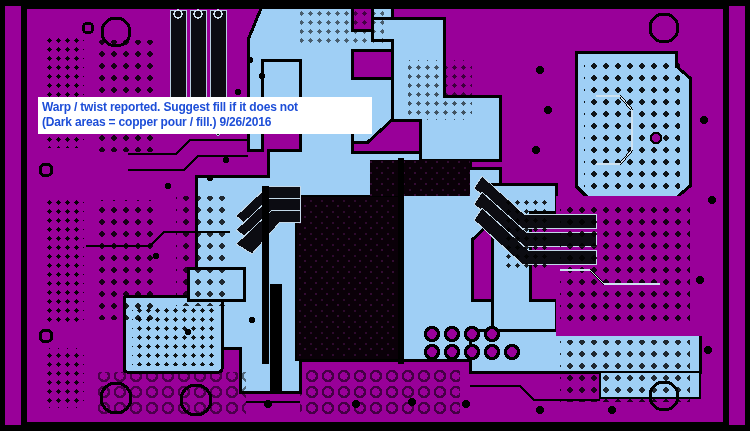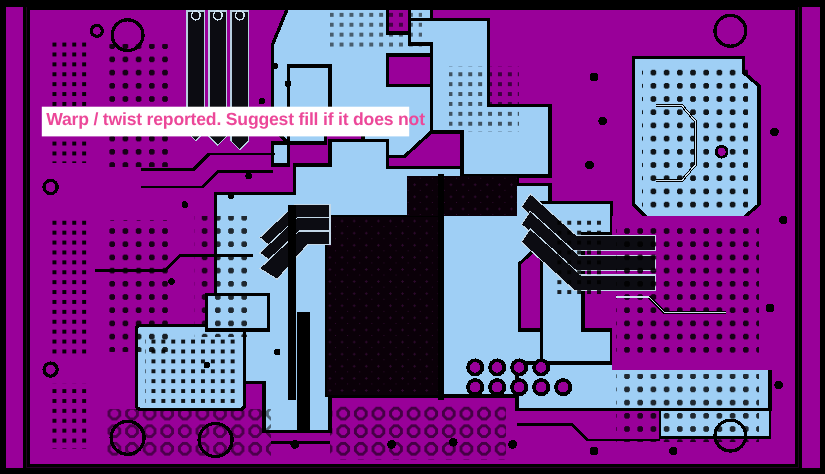--- a/index.html
+++ b/index.html
@@ -17,24 +17,24 @@
     position:absolute;
     left:38px; top:97px;
     width:334px;
     background:#ffffff;
     padding:3px 4px 4px 4px;
     box-sizing:border-box;
     line-height:1.27;
   }
   #annotation .ln{
     display:block;
-    color:#ec4899;
+    color:#1d4ed8;
     font-family:"Liberation Sans",sans-serif;
     font-weight:bold;
-    font-size:16px;
+    font-size:12px;
     letter-spacing:-0.18px;
     white-space:nowrap;
   }
 </style>
 </head>
 <body>
 
 <div id="stage">
 
   <svg id="pcb" viewBox="0 0 750 431" xmlns="http://www.w3.org/2000/svg" shape-rendering="crispEdges">
@@ -210,15 +210,16 @@
         <path d="M596 96 L620 96 L632 110 L632 150 L620 164 L596 164"></path>
         <path d="M560 270 L590 270 L604 284 L660 284"></path>
       </g>
 
       <rect x="25" y="7" width="700" height="417" fill="none" stroke="#000" stroke-width="4"></rect>
     </g>
   </svg>
 
   <div id="annotation">
     <span class="ln">Warp / twist reported. Suggest fill if it does not</span>
+    <span class="ln">(Dark areas = copper pour / fill.) 9/26/2016</span>
   </div>
 
 </div>
 
 </body></html>

